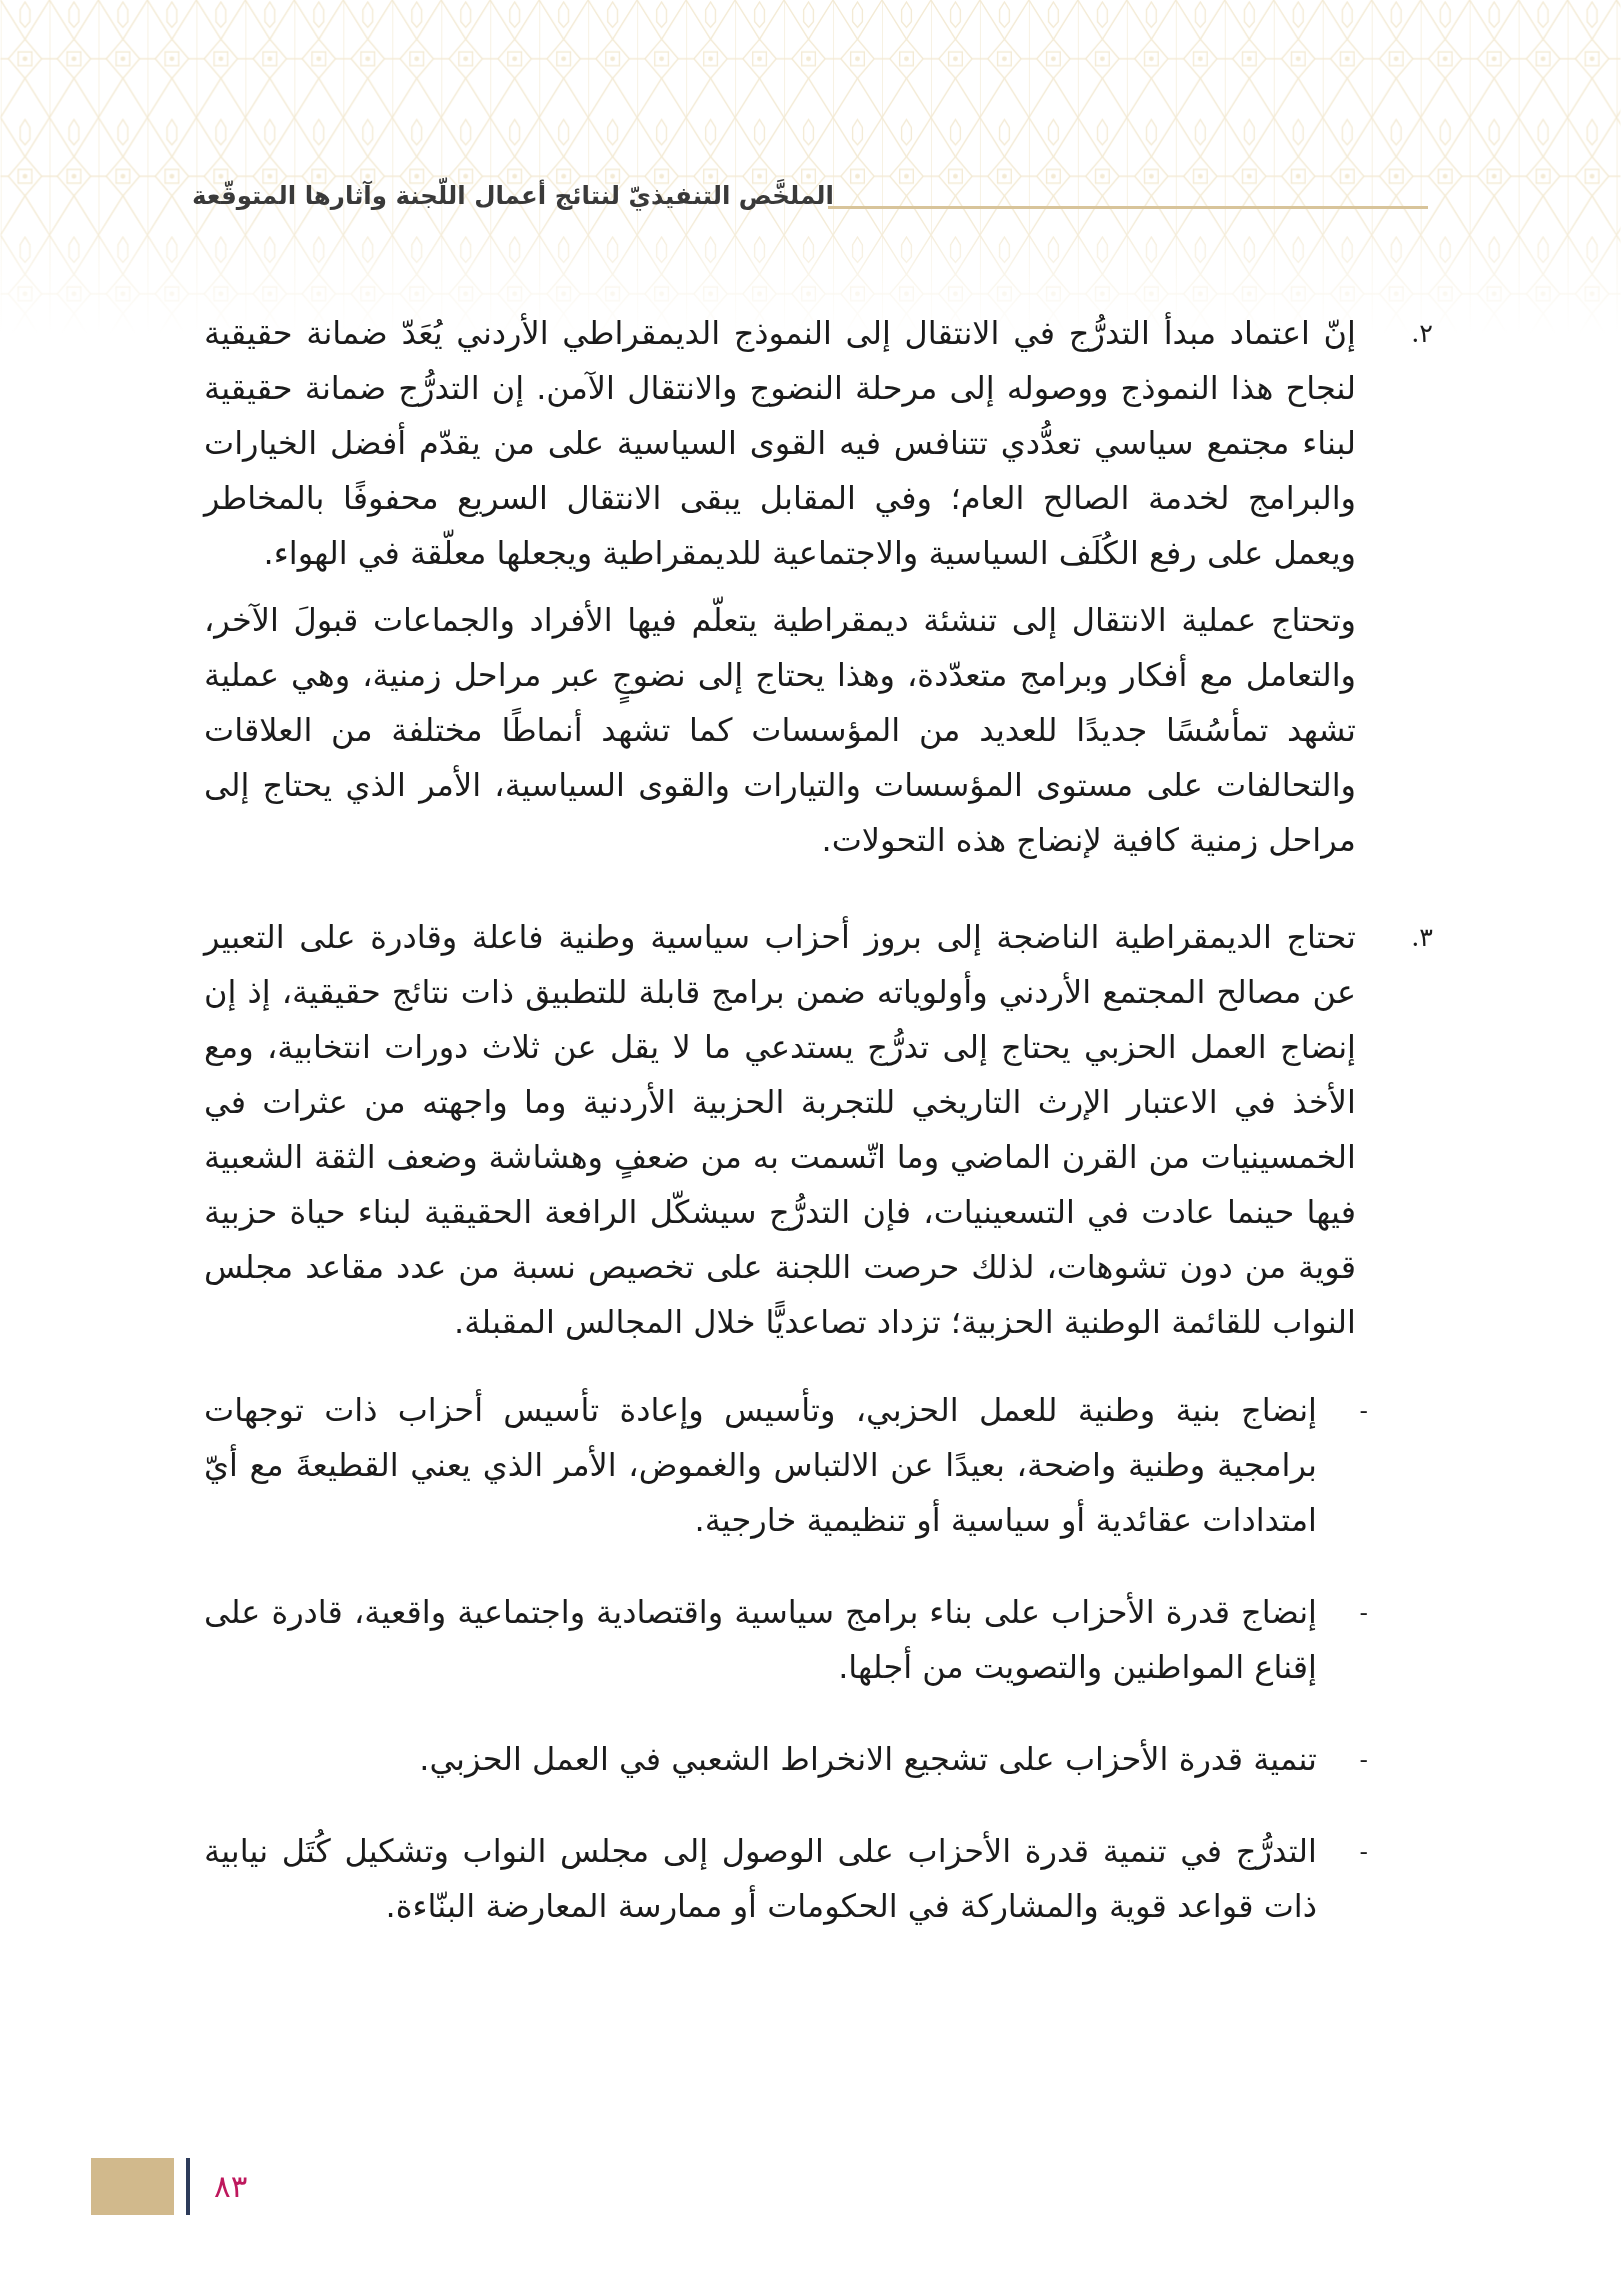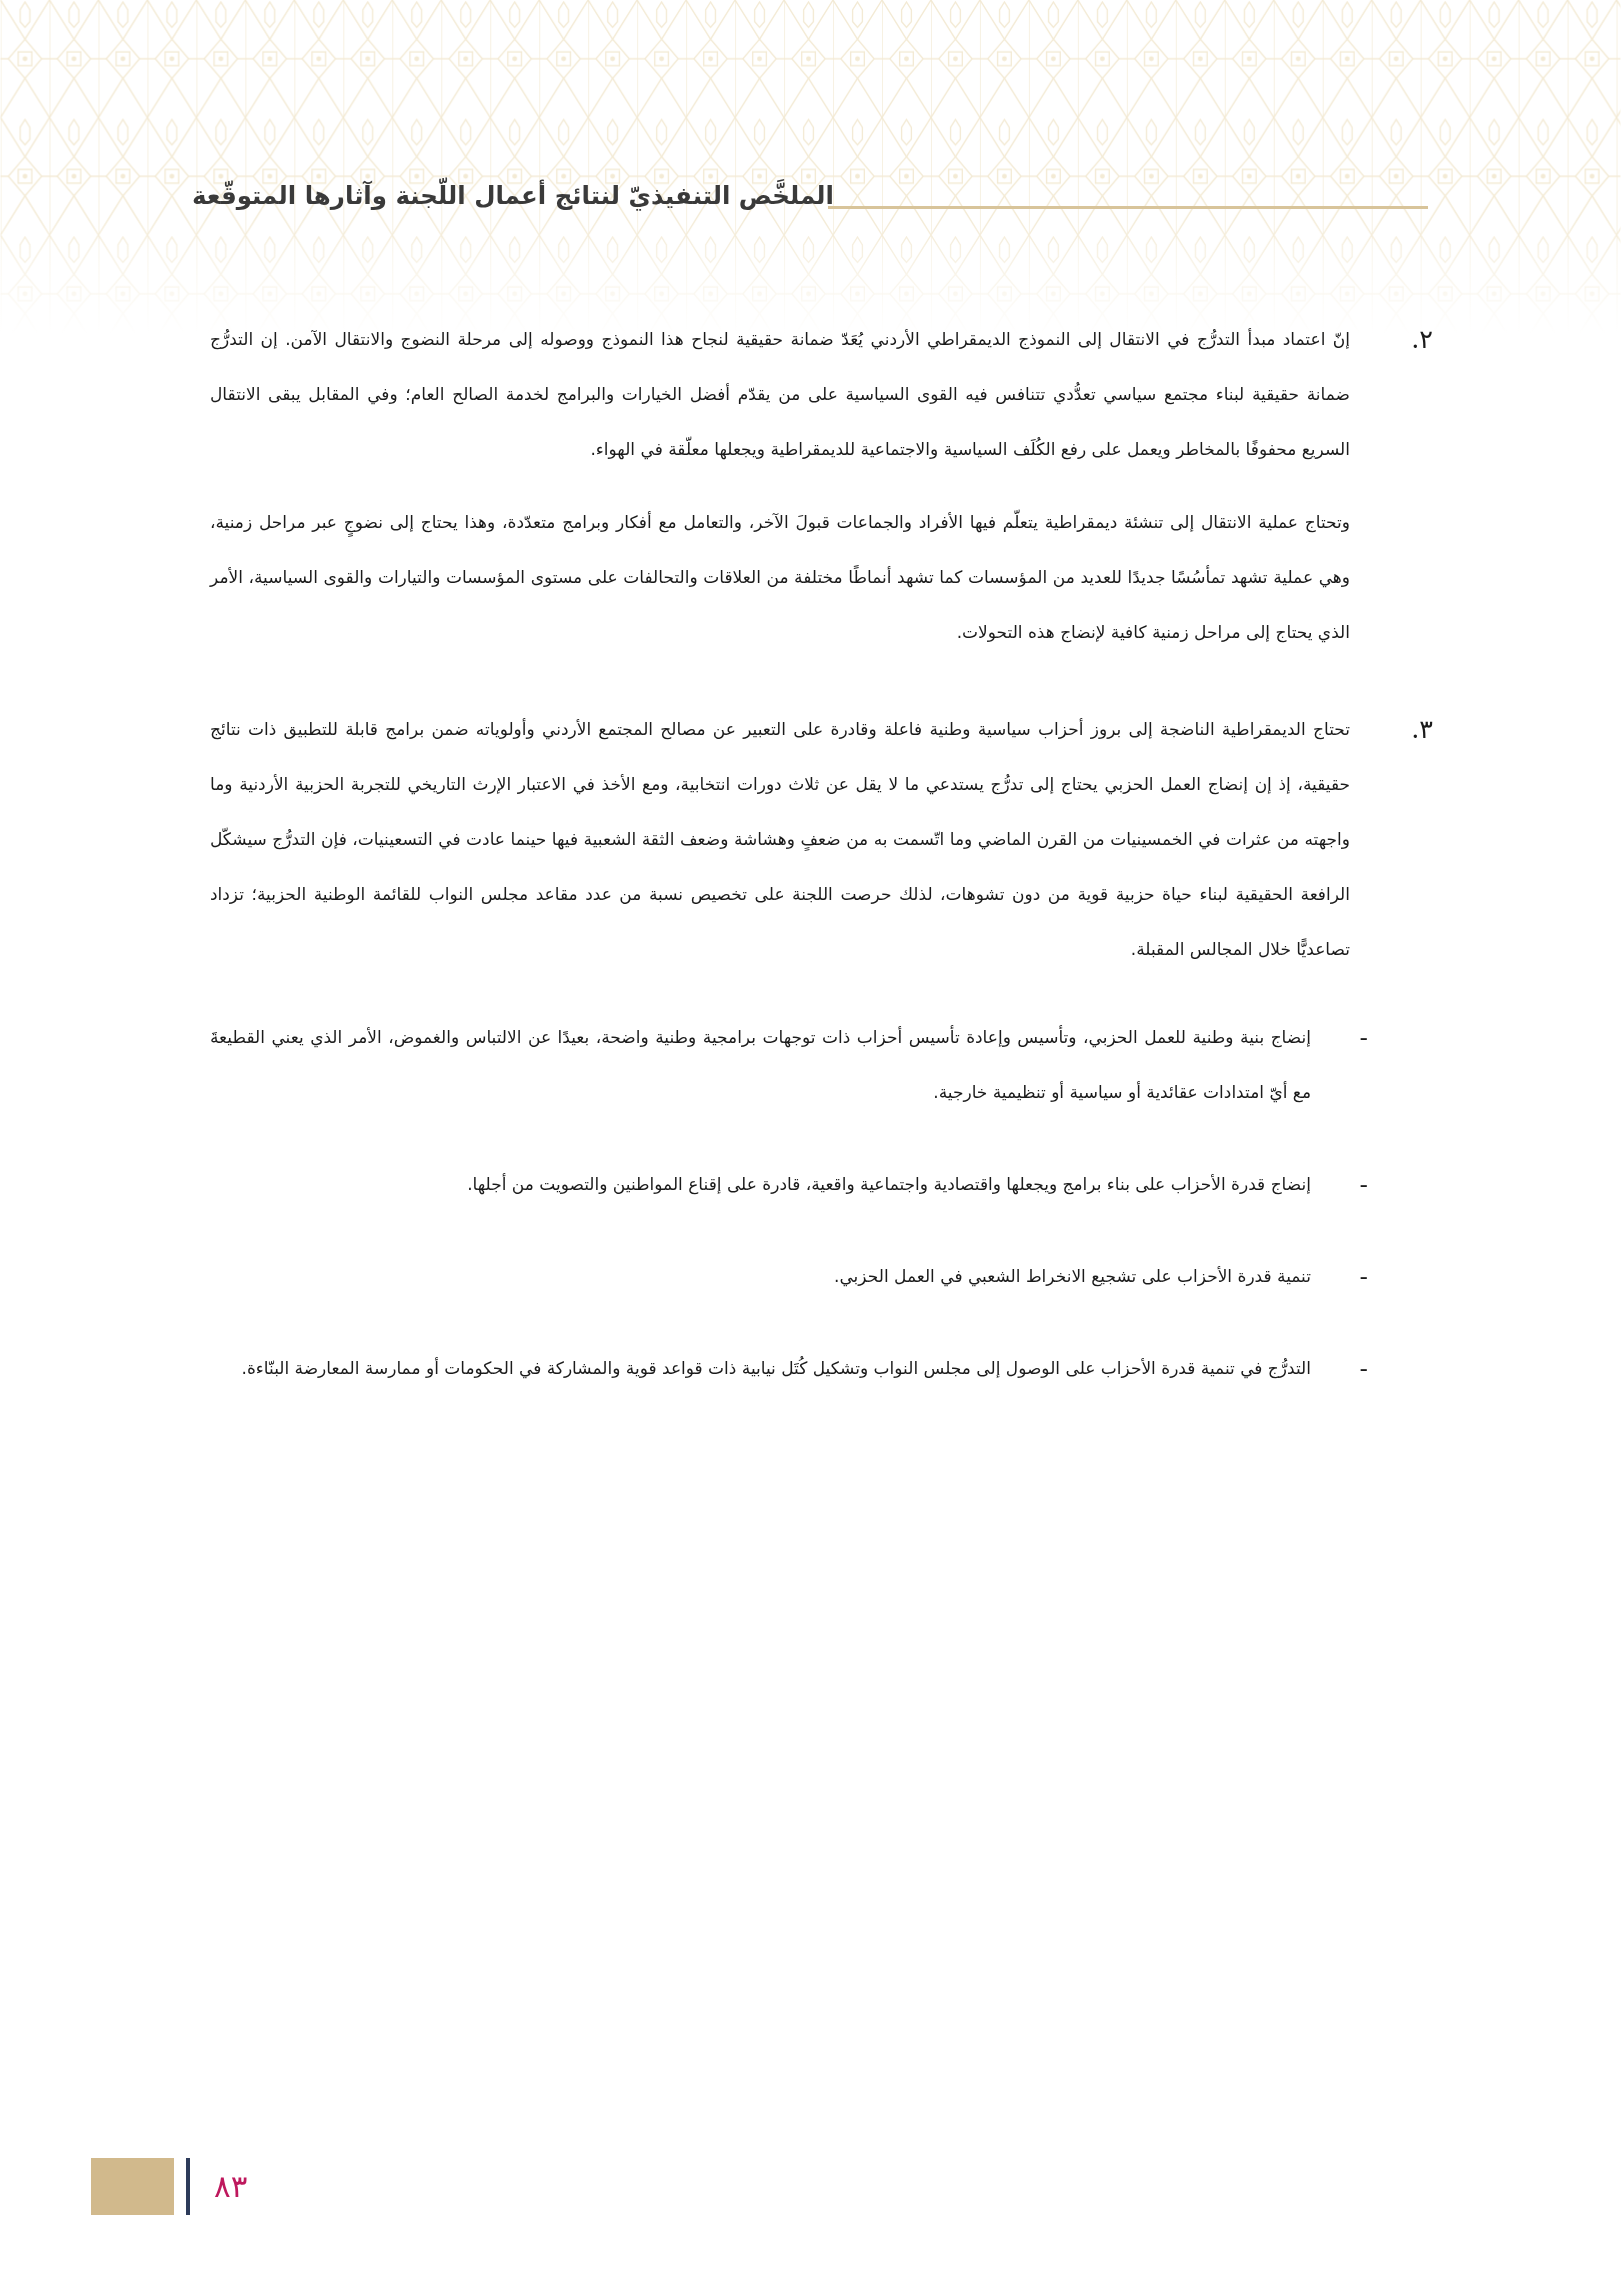--- a/index.html
+++ b/index.html
@@ -36,22 +36,22 @@
     direction: rtl;
   }
   .block { position: relative; }
   .numbered { padding-right: 0; }
   .num {
     position: absolute; right: -65px; top: 0;
     font-family: "DejaVu Serif", serif; font-size: 25.5px; line-height: 55px;
     direction: rtl;
   }
   p.txt {
-    margin: 18px; font-family: "DejaVu Sans", sans-serif;
-    font-size: 17px; line-height: 55px; text-align: justify;
+    margin: 12px; font-family: "DejaVu Sans", sans-serif;
+    font-size: 32px; line-height: 55px; text-align: justify;
     text-align-last: right;
   }
   .para2 { margin-top: 0; }
   .para-cont { margin-top: 37px; }
   .para3 { margin-top: 42px; }
   .lead { margin-top: 27.4px; padding-right: 9.8px; }
   .list { margin-top: 33px; }
   .li { position: relative; padding-right: 39px; margin-bottom: 37px; }
   .li .dash {
     position: absolute; right: 0; top: 0; font-size: 23.5px; line-height: 55px;
@@ -110,21 +110,21 @@
   </div>
 
 
   <div class="list">
     <div class="li">
       <span class="dash">-</span>
       <p class="txt">إنضاج بنية وطنية للعمل الحزبي، وتأسيس وإعادة تأسيس أحزاب ذات توجهات برامجية وطنية واضحة، بعيدًا عن الالتباس والغموض، الأمر الذي يعني القطيعةَ مع أيّ امتدادات عقائدية أو سياسية أو تنظيمية خارجية.</p>
     </div>
     <div class="li">
       <span class="dash">-</span>
-      <p class="txt">إنضاج قدرة الأحزاب على بناء برامج ويجعلها واقتصادية واجتماعية واقعية، قادرة على إقناع المواطنين والتصويت من أجلها.</p>
+      <p class="txt">إنضاج قدرة الأحزاب على بناء برامج سياسية واقتصادية واجتماعية واقعية، قادرة على إقناع المواطنين والتصويت من أجلها.</p>
     </div>
     <div class="li">
       <span class="dash">-</span>
       <p class="txt">تنمية قدرة الأحزاب على تشجيع الانخراط الشعبي في العمل الحزبي.</p>
     </div>
     <div class="li">
       <span class="dash">-</span>
       <p class="txt">التدرُّج في تنمية قدرة الأحزاب على الوصول إلى مجلس النواب وتشكيل كُتَل نيابية ذات قواعد قوية والمشاركة في الحكومات أو ممارسة المعارضة البنّاءة.</p>
     </div>
   </div>

